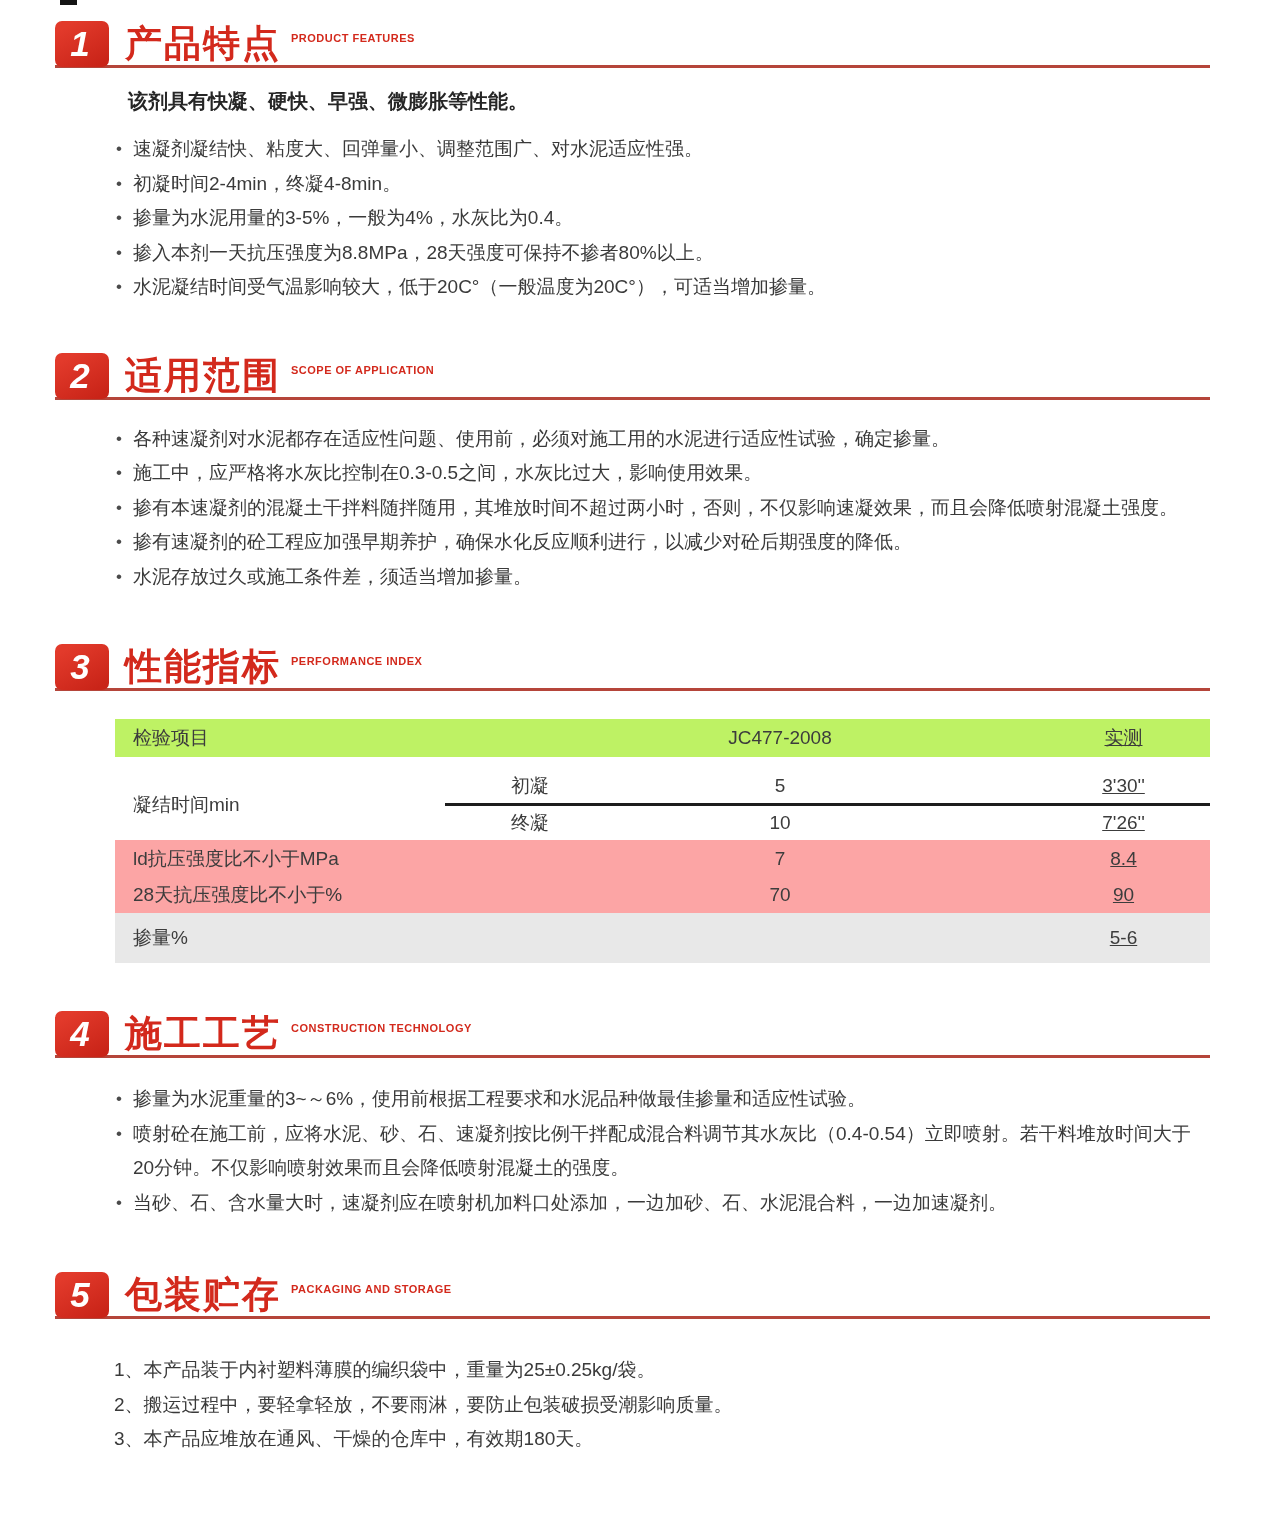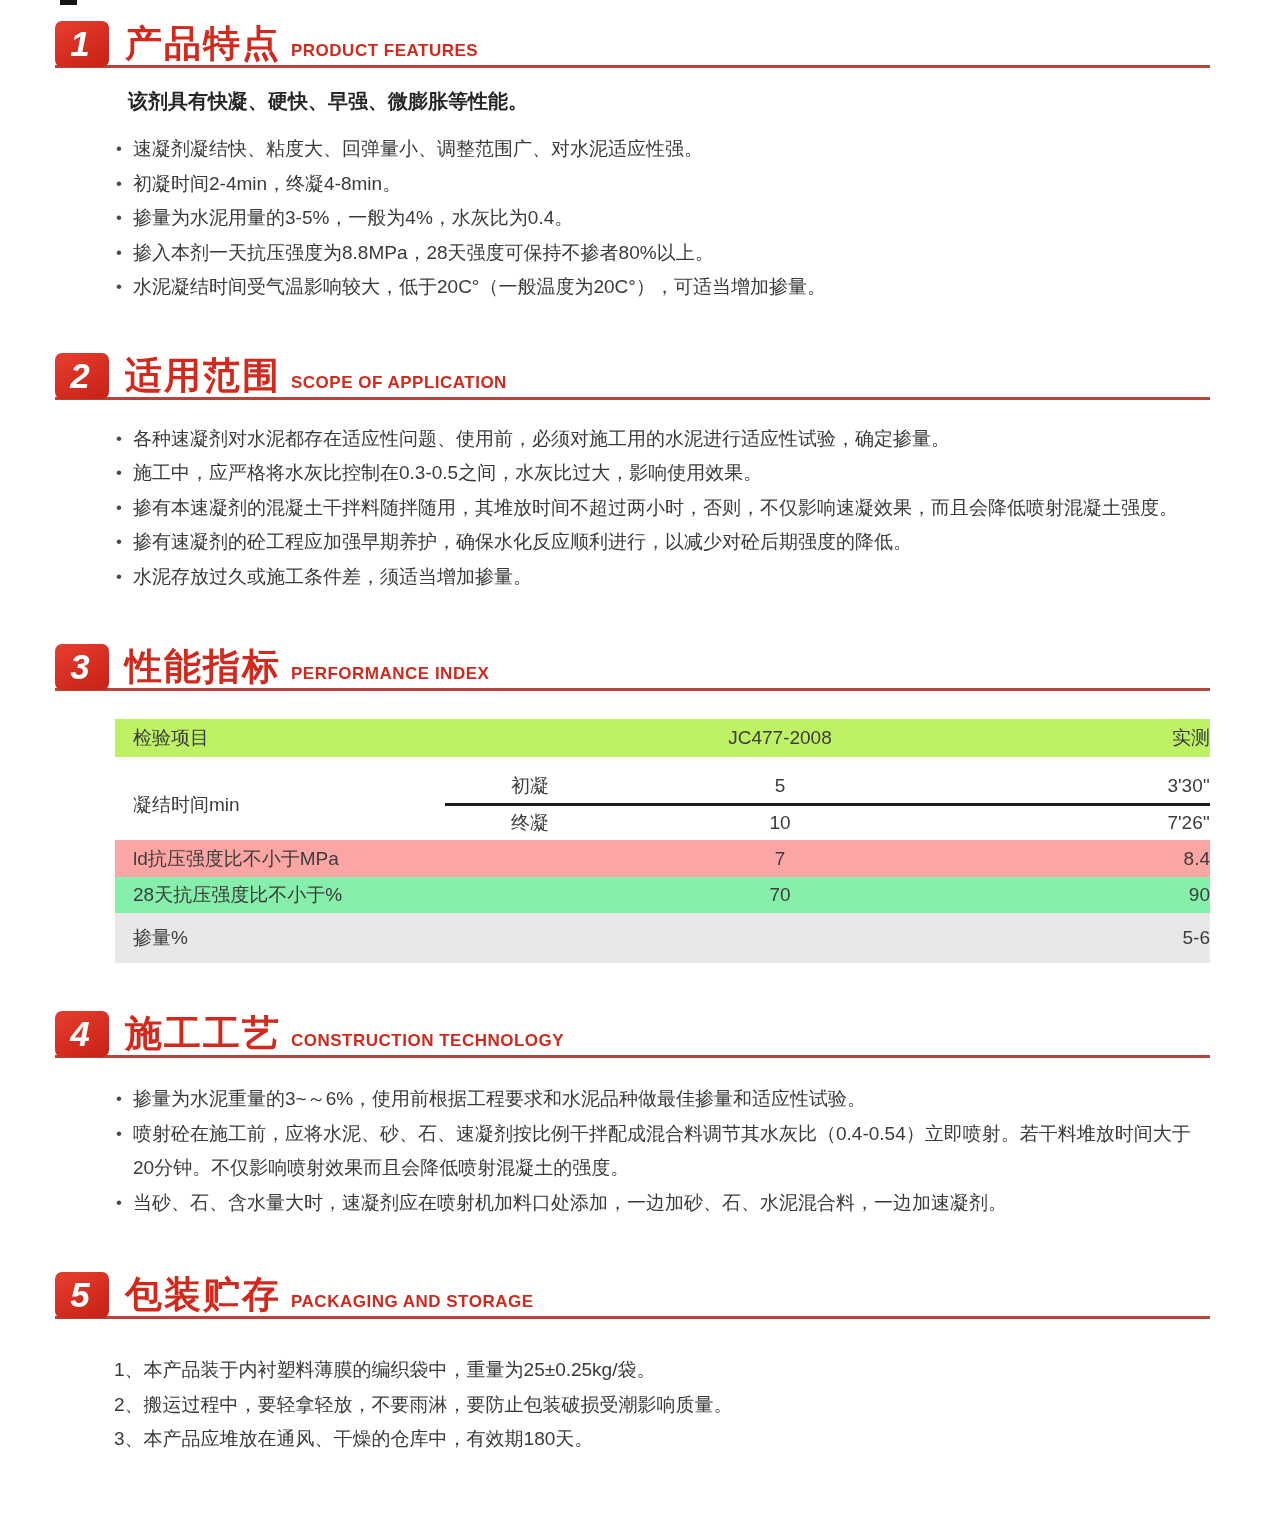--- a/index.html
+++ b/index.html
@@ -13,52 +13,52 @@
   .sec { position:relative; }
   .sec-head { display:flex; align-items:flex-end; margin-left:55px; margin-right:70px;
               border-bottom:3px solid #b5453a; }
   .badge { width:54px; height:46px; flex:0 0 54px;
            background:linear-gradient(150deg,#e23a2b 15%,#c92418 90%);
            border-radius:7px; color:#ffffff; font-style:italic; font-weight:bold;
            font-size:35px; display:flex; align-items:center; justify-content:center;
            margin-bottom:-2px; padding-right:4px; }
   .sec-title { color:#d3291c; font-size:37px; font-weight:bold; letter-spacing:2px;
                margin-left:16px; line-height:1; padding-bottom:3px; }
-  .sec-sub { color:#d3291c; font-size:17px; font-weight:bold; letter-spacing:0.5px;
-             margin-left:10px; padding-bottom:4px; white-space:nowrap; }
+  .sec-sub { color:#d3291c; font-size:11px; font-weight:bold; letter-spacing:0.5px;
+             margin-left:10px; padding-bottom:21px; white-space:nowrap; }
 
   
   .intro { margin:20px 70px 17px 128px; font-size:20px; font-weight:bold; color:#262626; }
   ul.bullets { list-style:none; margin:14px 70px 0 114px; }
   ul.bullets li { position:relative; padding-left:19px; font-size:19px; line-height:34.5px; color:#3a3a3a; }
   ul.bullets li::before { content:"•"; position:absolute; left:2px; top:0; color:#4a4a4a; font-size:17px; }
 
   
   .numlist { margin:34px 70px 0 114px; }
   .numlist div { font-size:19px; line-height:34.5px; color:#3a3a3a; }
 
   
   .ptable { margin:28px 70px 0 115px; font-size:19px; color:#3c3c3c; }
   .trow { display:flex; align-items:center; }
   .c1 { flex:0 0 330px; padding-left:18px; }
   .c2 { flex:0 0 170px; text-align:center; }
   .c3 { flex:0 0 330px; text-align:center; }
-  .c4 { flex:1 1 auto; text-align:right; padding-left:92px; }
+  .c4 { flex:1 1 auto; text-align:center; padding-left:92px;text-decoration:underline; }
   .t-head { height:38px; background:#bef264; font-weight:500; }
   .t-gap { height:12px; }
   .t-setting { display:flex; align-items:stretch; }
   .t-setting .c1 { display:flex; align-items:center; }
   .t-sub { flex:1 1 auto; position:relative; }
   .t-subrow { display:flex; align-items:center; height:34px; }
   .t-subrow .c2 { flex:0 0 170px; }
   .t-subrow .c3 { flex:0 0 330px; }
   .t-subrow .c4 { flex:1 1 auto; padding-left:92px; }
   .t-subdivider { height:3px; background:#1d1d1d; }
   .t-row1 { height:37px; background:#fca5a5; }
-  .t-row2 { height:36px; background:#86efac; }
+  .t-row2 { height:36px; background:#fca5a5; }
   .t-row3 { height:50px; background:#e8e8e8; }
 
   
   #sec1 { margin-top:21px; }
   #sec2 { margin-top:48px; }
   #sec3 { margin-top:50px; }
   #sec4 { margin-top:48px; }
   #sec5 { margin-top:52px; }
 </style>
 </head>

